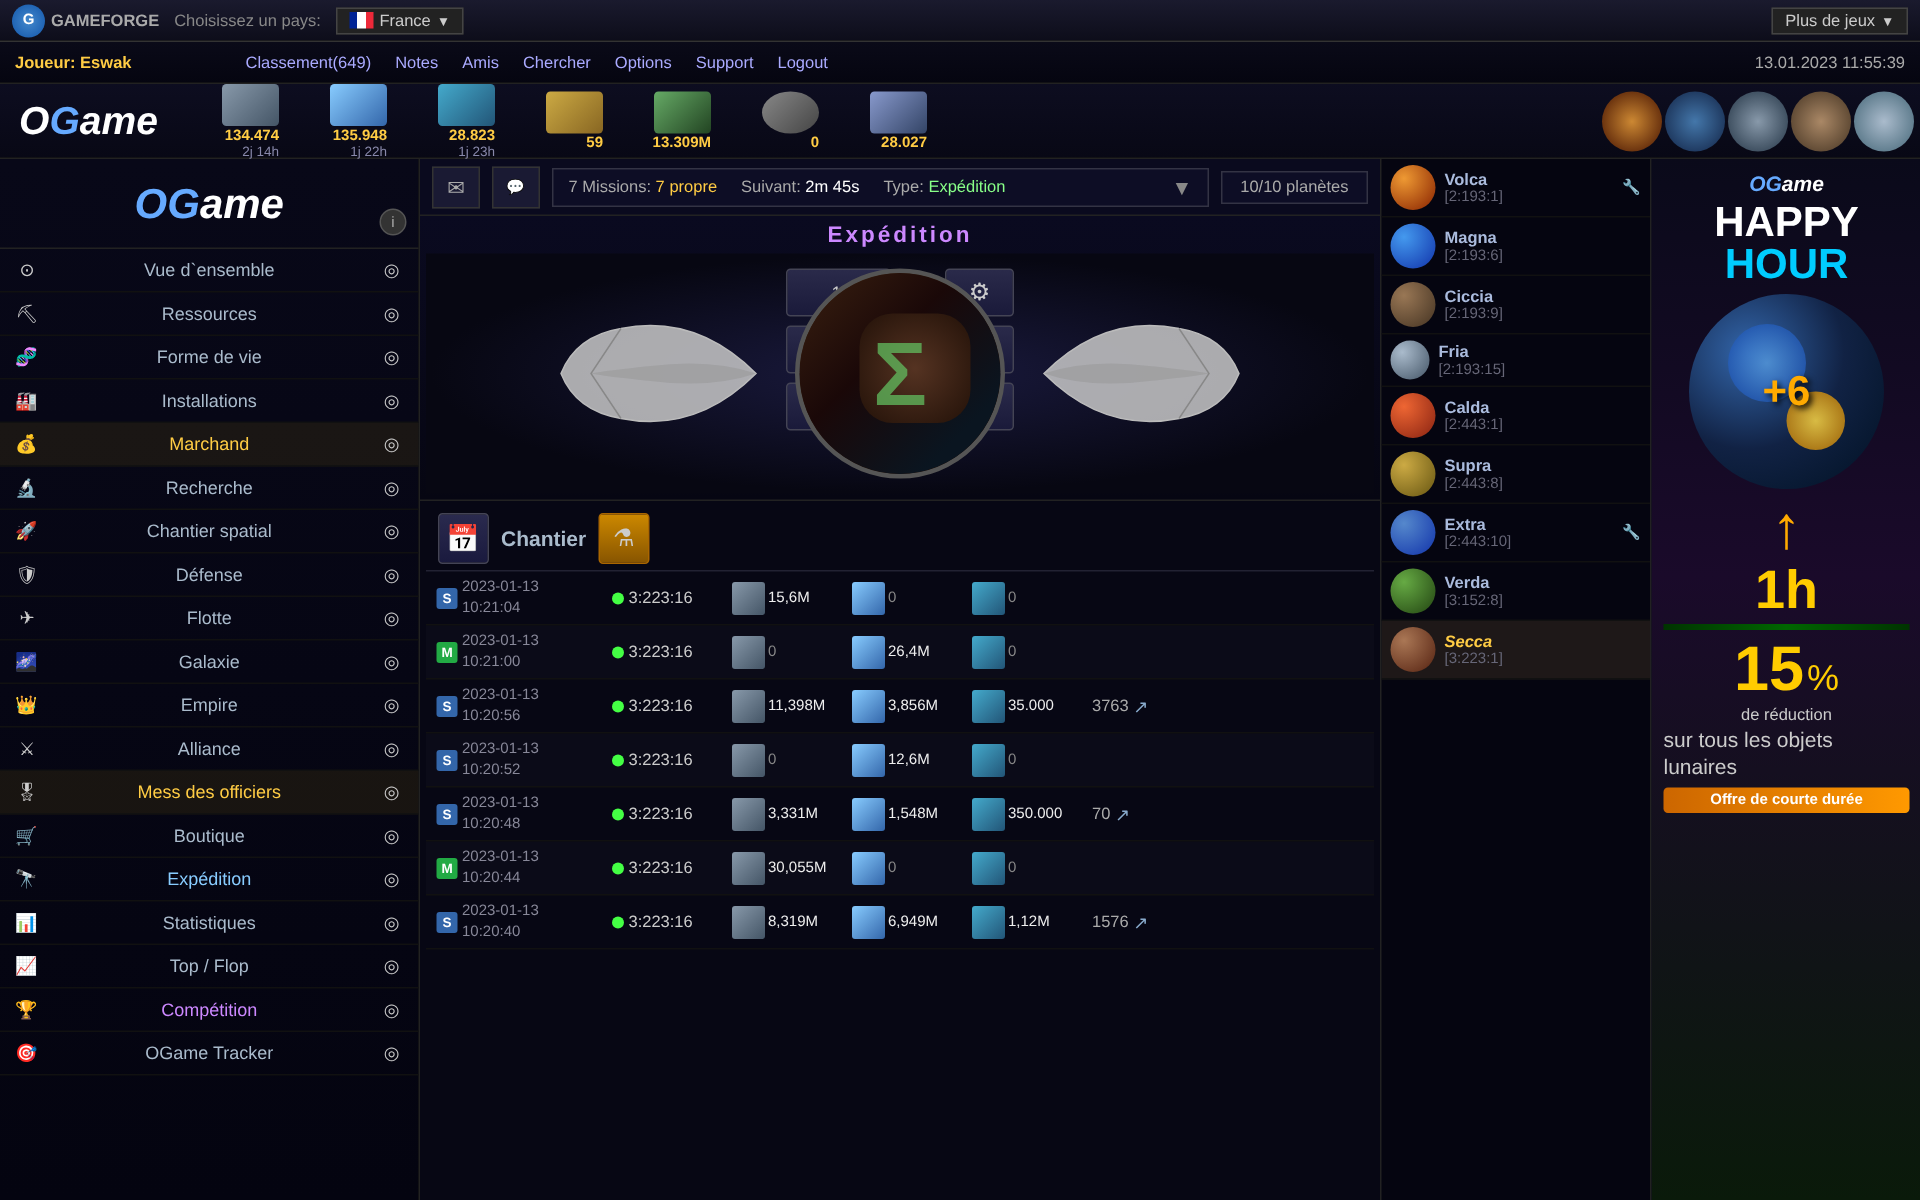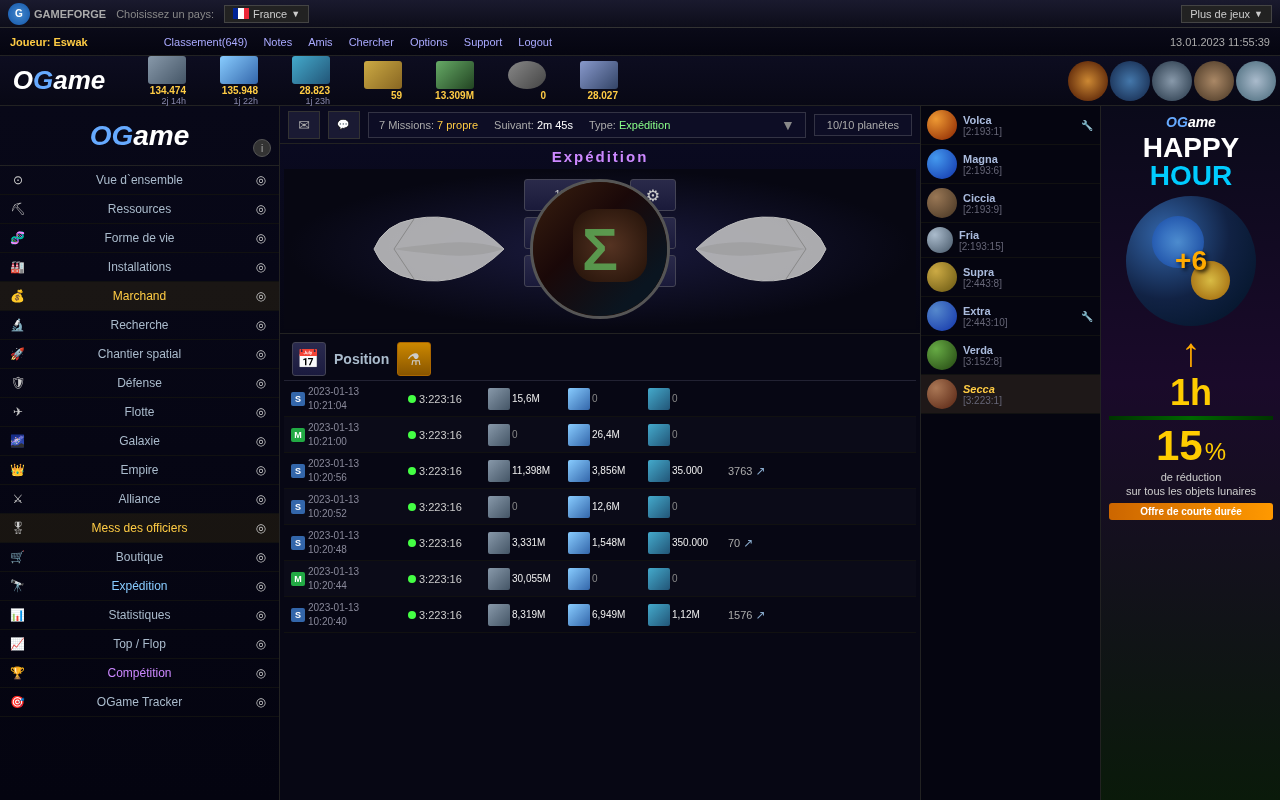--- a/index.html
+++ b/index.html
@@ -577,21 +577,21 @@
       font-weight: 900;
       color: #ffcc00;
     }
     .ad-15 {
       font-size: 42px;
       font-weight: 900;
       color: #ffcc00;
     }
     .ad-percent { font-size: 24px; color: #ffcc00; }
     .ad-text1 { font-size: 11px; color: #ccc; text-align: center; line-height: 1.3; }
-    .ad-text2 { font-size: 11px; color: #ccc; line-height: 1.3; }
+    .ad-text2 { font-size: 14px; color: #ccc; line-height: 1.3; }
     .ad-offerbar {
       background: linear-gradient(90deg, #cc6600, #ff9900);
       width: 100%;
       padding: 3px 6px;
       font-size: 10px;
       font-weight: bold;
       color: #fff;
       text-align: center;
       border-radius: 3px;
       margin-top: 4px;
@@ -854,21 +854,21 @@
           <div class="action-btn">▶</div>
           <div class="action-btn">✦</div>
         </div>
       </div>
 
     </div>
 
     <div id="table-section" class="scrollbar-hidden">
       <div class="table-header">
         <div class="calendar-icon">📅</div>
-        <span class="position-label">Position</span>
+        <span class="position-label">Chantier</span>
         <div class="filter-icon">⚗</div>
       </div>
 
       <div class="table-wrapper">
 
         <div class="table-row" style="padding:0 4px;">
           <div class="cell-type">
               <div class="type-badge type-s">S</div>
             </div>
           <div class="cell-datetime">2023-01-13<br>10:21:04</div>
@@ -1067,20 +1067,27 @@
       </div>
     </div>
     <div class="planet-entry">
       <div class="planet-ball" style="background:radial-gradient(circle at 30% 30%, #aabbcc, #445566);width:26px;height:26px;"></div>
       <div class="planet-info">
         <div class="planet-name">Fria</div>
         <div class="planet-coords">[2:193:15]</div>
       </div>
     </div>
     <div class="planet-entry">
+      <div class="planet-ball" style="background:radial-gradient(circle at 30% 30%, #ee6633, #882211);"></div>
+      <div class="planet-info">
+        <div class="planet-name">Calda</div>
+        <div class="planet-coords">[2:443:1]</div>
+      </div>
+    </div>
+    <div class="planet-entry">
       <div class="planet-ball" style="background:radial-gradient(circle at 30% 30%, #ccaa44, #665511);"></div>
       <div class="planet-info">
         <div class="planet-name">Supra</div>
         <div class="planet-coords">[2:443:8]</div>
       </div>
     </div>
     <div class="planet-entry">
       <div class="planet-ball" style="background:radial-gradient(circle at 30% 30%, #5588cc, #1133aa);"></div>
       <div class="planet-info">
         <div class="planet-name">Extra</div>

